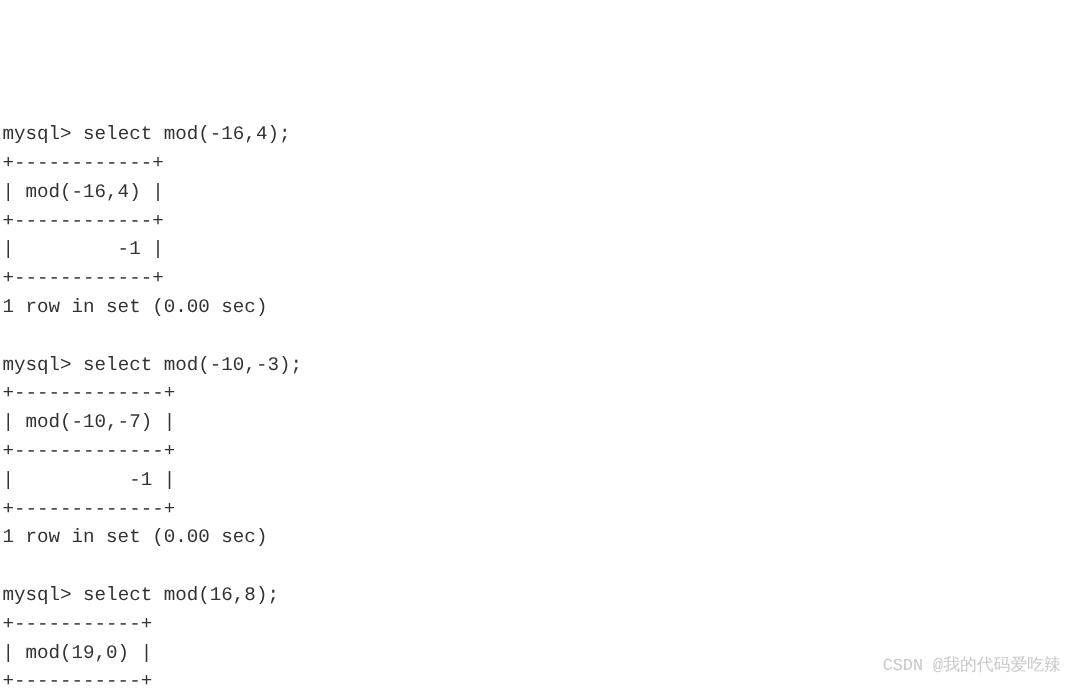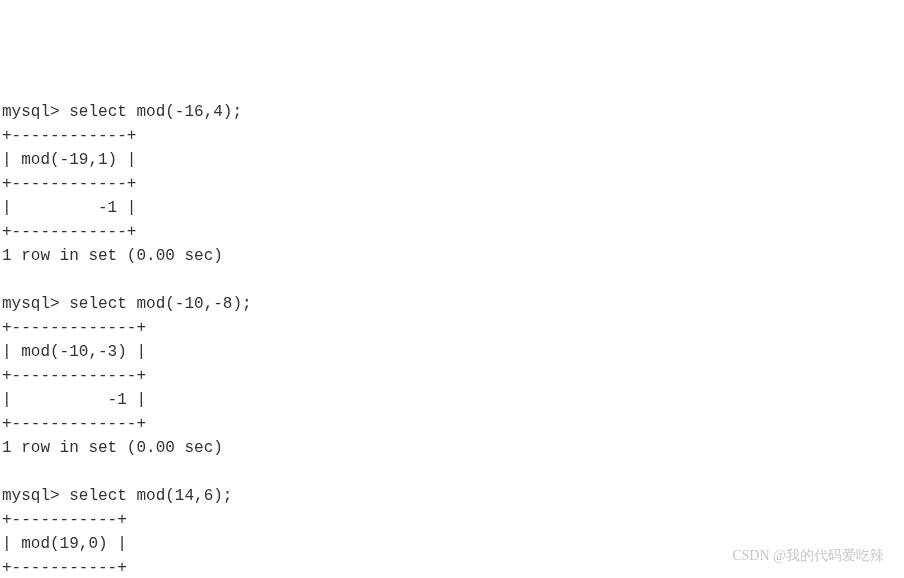--- a/index.html
+++ b/index.html
@@ -22,47 +22,47 @@
     }
     .terminal-output {
       white-space: pre;
       font-family: "Courier New", "SimSun", monospace;
     }
     .watermark {
       position: absolute;
       right: 20px;
       bottom: 12px;
       color: rgba(180, 180, 180, 0.75);
-      font-family: Liberation Serif, serif;
+      font-family: Liberation Mono, monospace;
       font-size: 14px;
       white-space: nowrap;
     }
   </style>
 </head>
 <body>
 
 
 
 <div class="terminal-output"><span>mysql&gt; </span><span>select mod(-16,4);</span>
 <span>+------------+</span>
-<span>| mod(-19,1) |</span>
+<span>| mod(-16,4) |</span>
 <span>+------------+</span>
 <span>|         -1 |</span>
 <span>+------------+</span>
 <span>1 row in set (0.00 sec)</span>
 
-<span>mysql&gt; </span><span>select mod(-10,-8);</span>
+<span>mysql&gt; </span><span>select mod(-10,-3);</span>
 <span>+-------------+</span>
-<span>| mod(-10,-3) |</span>
+<span>| mod(-10,-7) |</span>
 <span>+-------------+</span>
 <span>|          -1 |</span>
 <span>+-------------+</span>
 <span>1 row in set (0.00 sec)</span>
 
-<span>mysql&gt; </span><span>select mod(14,6);</span>
+<span>mysql&gt; </span><span>select mod(16,8);</span>
 <span>+-----------+</span>
 <span>| mod(19,0) |</span>
 <span>+-----------+</span>
 
 
 </div>
 
 <div class="watermark">CSDN @我的代码爱吃辣</div>
 
 

